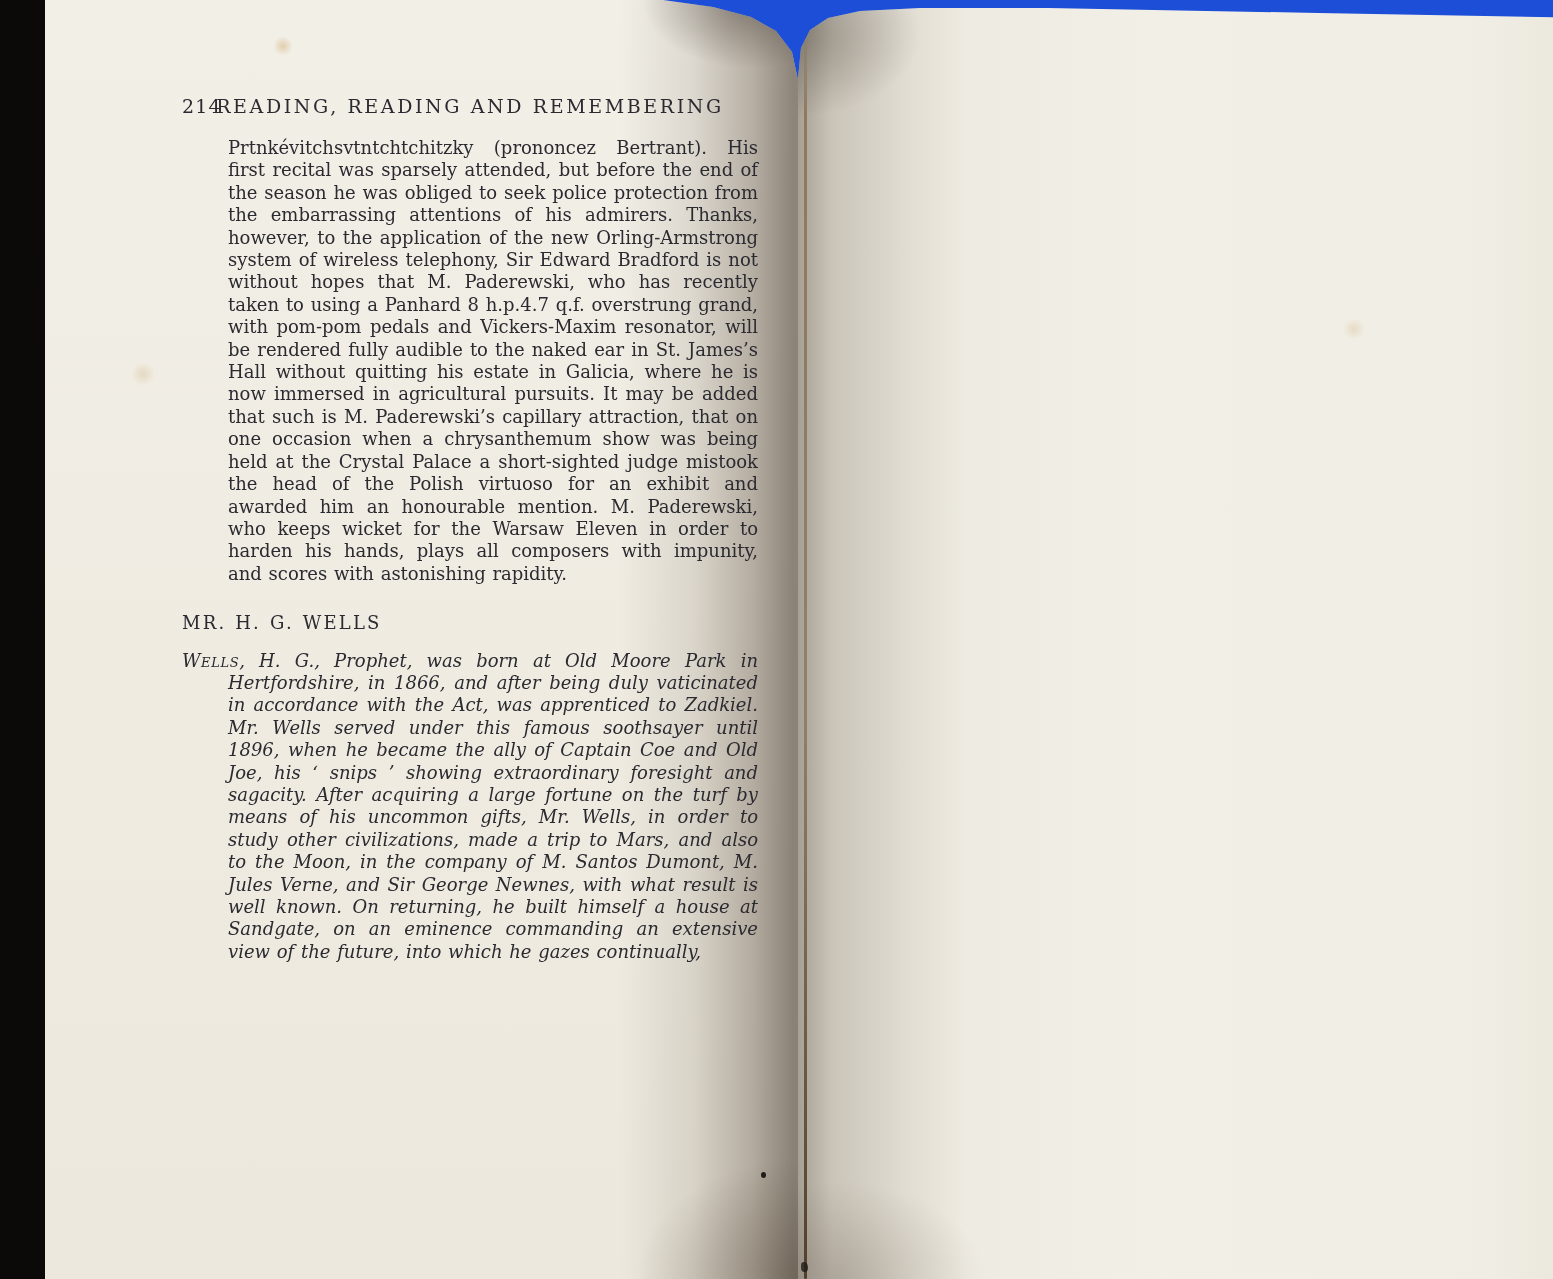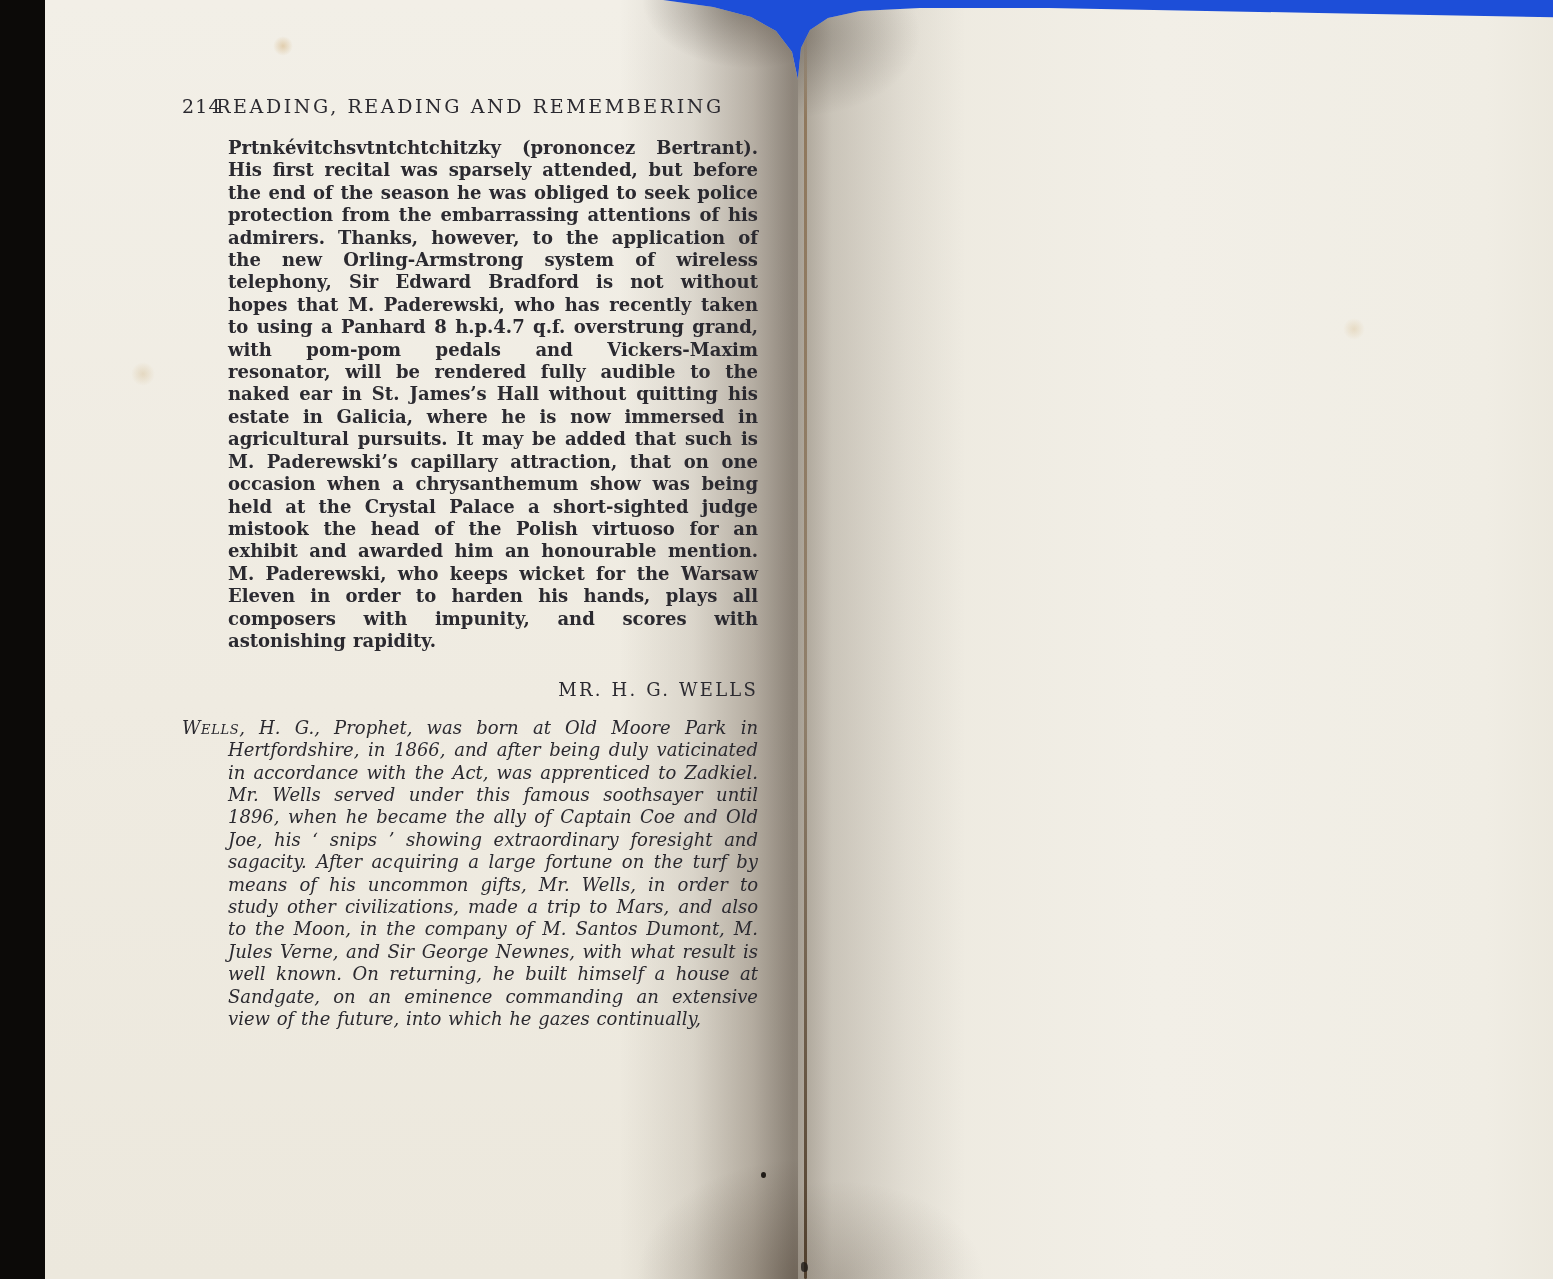--- a/index.html
+++ b/index.html
@@ -43,25 +43,25 @@
   .running-header {
     position: absolute; text-align: center;
     font-size: 19px; letter-spacing: 2.6px; white-space: nowrap;
   }
   .running-header .pnum { position: absolute; top: 0; letter-spacing: 1.2px; }
   .hdr-left  { left: 137px; top: 95px;  width: 576px; }
   .hdr-left  .pnum { left: 0; }
   .body-block { position: absolute; }
   .lbody { left: 137px; top: 137px; width: 576px; font-size: 18px;   line-height: 22.4px; }
   .body-block p { margin: 0; text-align: justify; word-spacing: 1px; }
-  .body-block p.entry-cont { margin-left: 46px; font-weight: bold; }
+  .body-block p.entry-cont { margin-left: 46px; }
   .body-block p.entry-hang { padding-left: 46px; text-indent: -46px; font-style: italic; }
   .body-block p.auth { text-indent: 13px; }
   .lbody p.auth { margin: 13px 0 0 0; }
-  .body-block p.heading { text-align: right; text-indent: 0; letter-spacing: 2.2px; margin: 27px 0 15px 0; }
+  .body-block p.heading { text-align: left; text-indent: 0; letter-spacing: 2.2px; margin: 27px 0 15px 0; }
   .sc { font-variant: small-caps; letter-spacing: 0.6px; }
   .stain { position: absolute; border-radius: 50%; pointer-events: none; }
   .stain-a { left: 228px; top: 36px;  width: 20px; height: 20px; background: radial-gradient(circle, rgba(205,166,105,0.45), rgba(205,166,105,0) 70%); }
   .stain-b { left: 86px;  top: 362px; width: 24px; height: 24px; background: radial-gradient(circle, rgba(200,168,112,0.30), rgba(200,168,112,0) 70%); }
   .stain-c { left: 1298px; top: 318px; width: 22px; height: 22px; background: radial-gradient(circle, rgba(205,170,110,0.28), rgba(205,170,110,0) 70%); }
   .speck { position: absolute; background: #201c18; border-radius: 50%; }
   .speck-a { left: 716px; top: 1172px; width: 5px; height: 6px; }
   .speck-b { left: 756px; top: 1262px; width: 7px; height: 10px; opacity: 0.8; border-radius: 40% 60% 50% 50%; }
 </style>
 </head>

